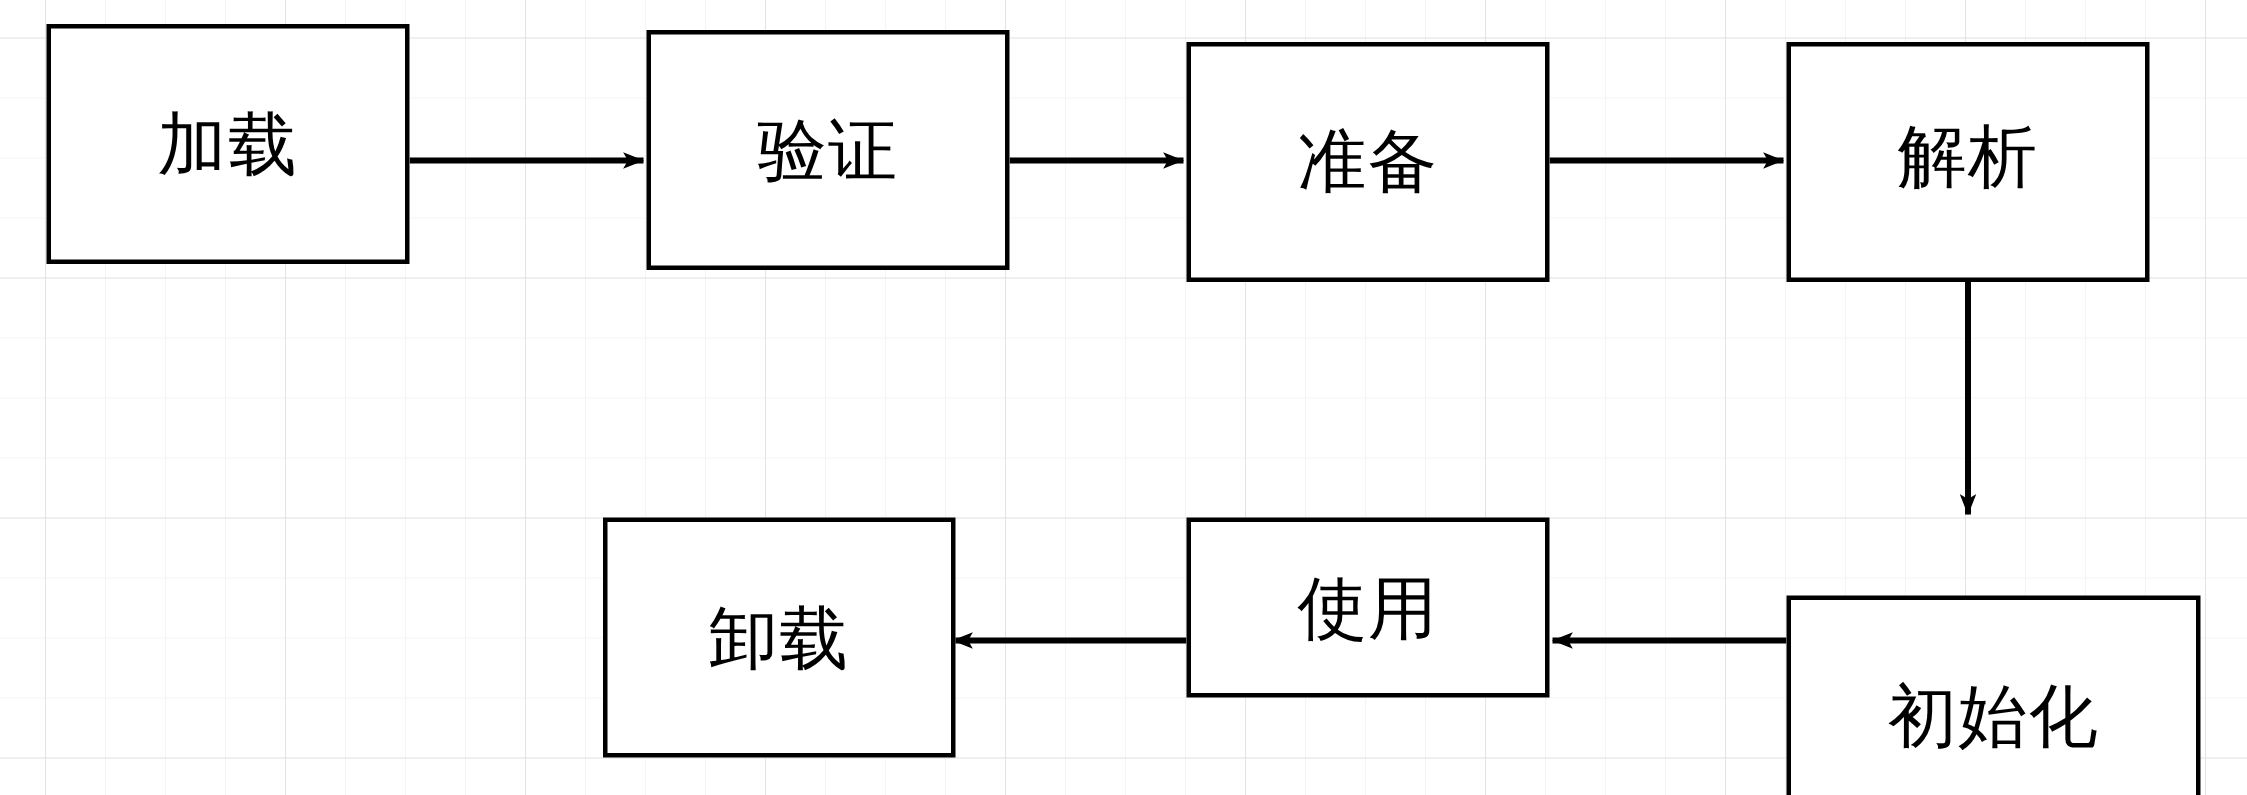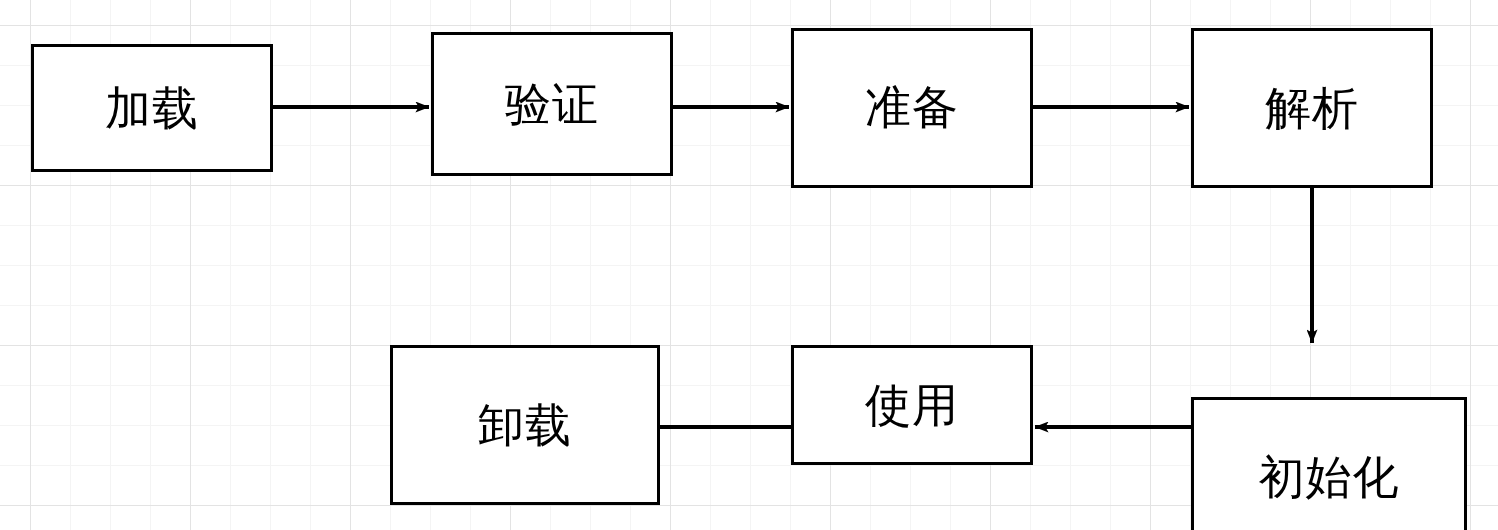--- a/index.html
+++ b/index.html
@@ -81,41 +81,41 @@
 
     <line x1="1033" y1="107" x2="1189" y2="107" stroke="#000000" stroke-width="4" marker-end="url(#arrow-r)"></line>
 
     <line x1="1312" y1="188" x2="1312" y2="343" stroke="#000000" stroke-width="4" marker-end="url(#arrow-d)"></line>
 
     <line x1="1191" y1="427" x2="1035" y2="427" stroke="#000000" stroke-width="4" marker-end="url(#arrow-l)"></line>
 
     <line x1="791" y1="427" x2="635" y2="427" stroke="#000000" stroke-width="4" marker-end="url(#arrow-l)"></line>
   </svg>
 
-  <div class="node" style="left:31px; top:44px; width:242px; height:128px;">
+  <div class="node" style="left:31px; top:16px; width:242px; height:160px;">
     <span class="node-label">加载</span>
   </div>
 
-  <div class="node" style="left:431px; top:32px; width:242px; height:144px;">
+  <div class="node" style="left:431px; top:20px; width:242px; height:160px;">
     <span class="node-label">验证</span>
   </div>
 
   <div class="node" style="left:791px; top:28px; width:242px; height:160px;font-family:Liberation Serif, serif;">
     <span class="node-label">准备</span>
   </div>
 
-  <div class="node" style="left:1191px; top:28px; width:242px; height:160px;">
+  <div class="node" style="left:1191px; top:28px; width:242px; height:160px;font-family:Liberation Mono, monospace;">
     <span class="node-label">解析</span>
   </div>
 
   <div class="node" style="left:1191px; top:357px; width:276px; height:160px;margin-top:40px;">
     <span class="node-label">初始化</span>
   </div>
 
   <div class="node" style="left:791px; top:345px; width:242px; height:120px;">
     <span class="node-label">使用</span>
   </div>
 
-  <div class="node" style="left:390px; top:345px; width:270px; height:160px;">
+  <div class="node" style="left:402px; top:345px; width:235px; height:160px;">
     <span class="node-label">卸载</span>
   </div>
 
 </div>
 
 </body></html>

